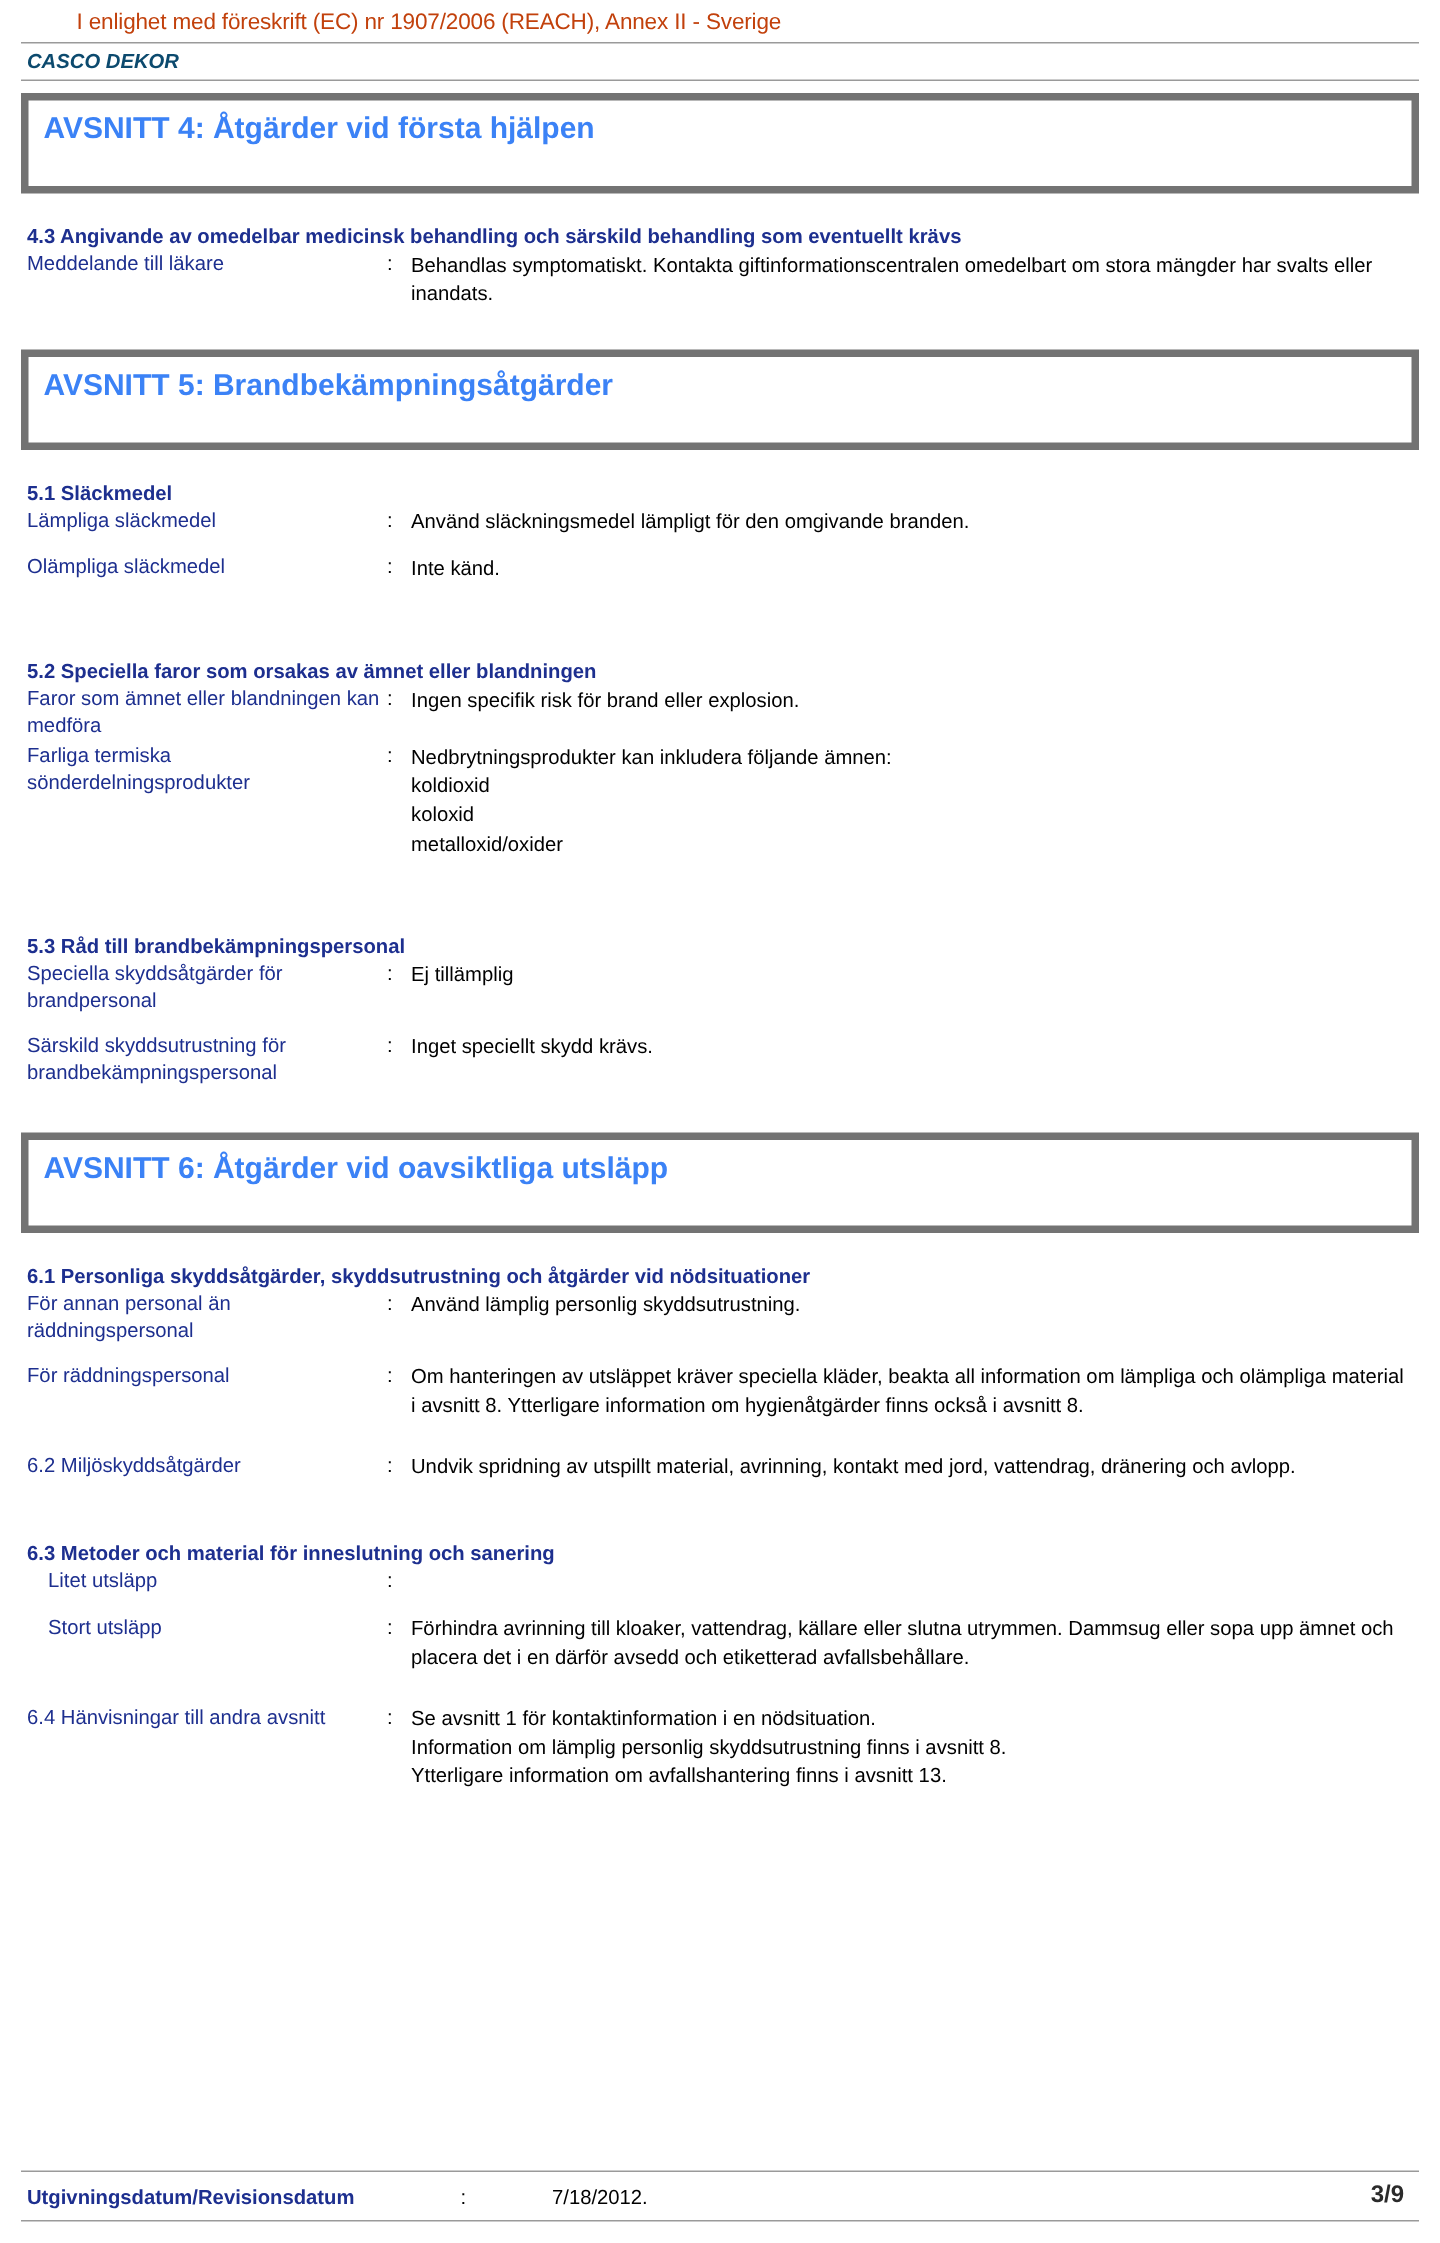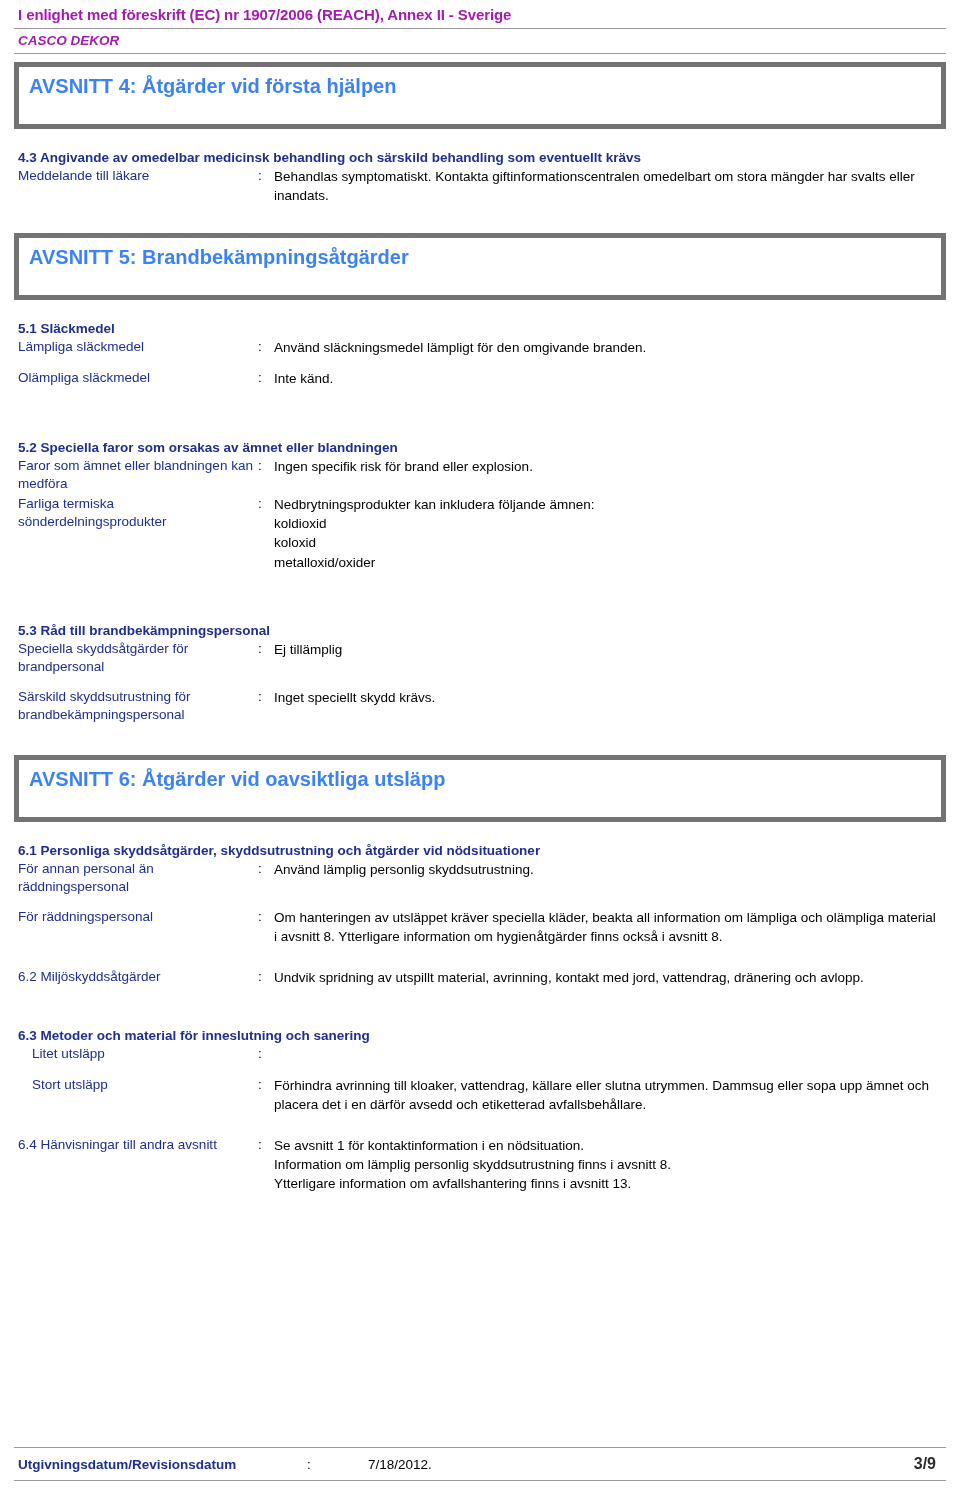--- a/index.html
+++ b/index.html
@@ -18,34 +18,35 @@
   .page {
     width: 960px;
     height: 1495px;
     position: relative;
     padding: 0 14px;
   }
   
   .doc-header {
     padding: 6px 0 2px 4px;
     font-size: 15px;
-    font-weight: bold;
-    color: #a21caf;
+    font-weight: normal;
+    color: #c2410c;
     letter-spacing: -0.1px;
+    margin-left: 33px;
   }
   .header-rule {
     border-bottom: 1px solid #9a9a9a;
     margin: 3px 0 0 0;
   }
   .product-name {
     padding: 4px 0 5px 4px;
     font-size: 13.5px;
     font-weight: bold;
     font-style: italic;
-    color: #a21caf;
+    color: #0c4a6e;
   }
   .product-rule {
     border-bottom: 1px solid #9a9a9a;
   }
 
   
   .section-banner {
     border: 5px solid #737373;
     padding: 8px 10px 26px 10px;
     margin-top: 8px;

